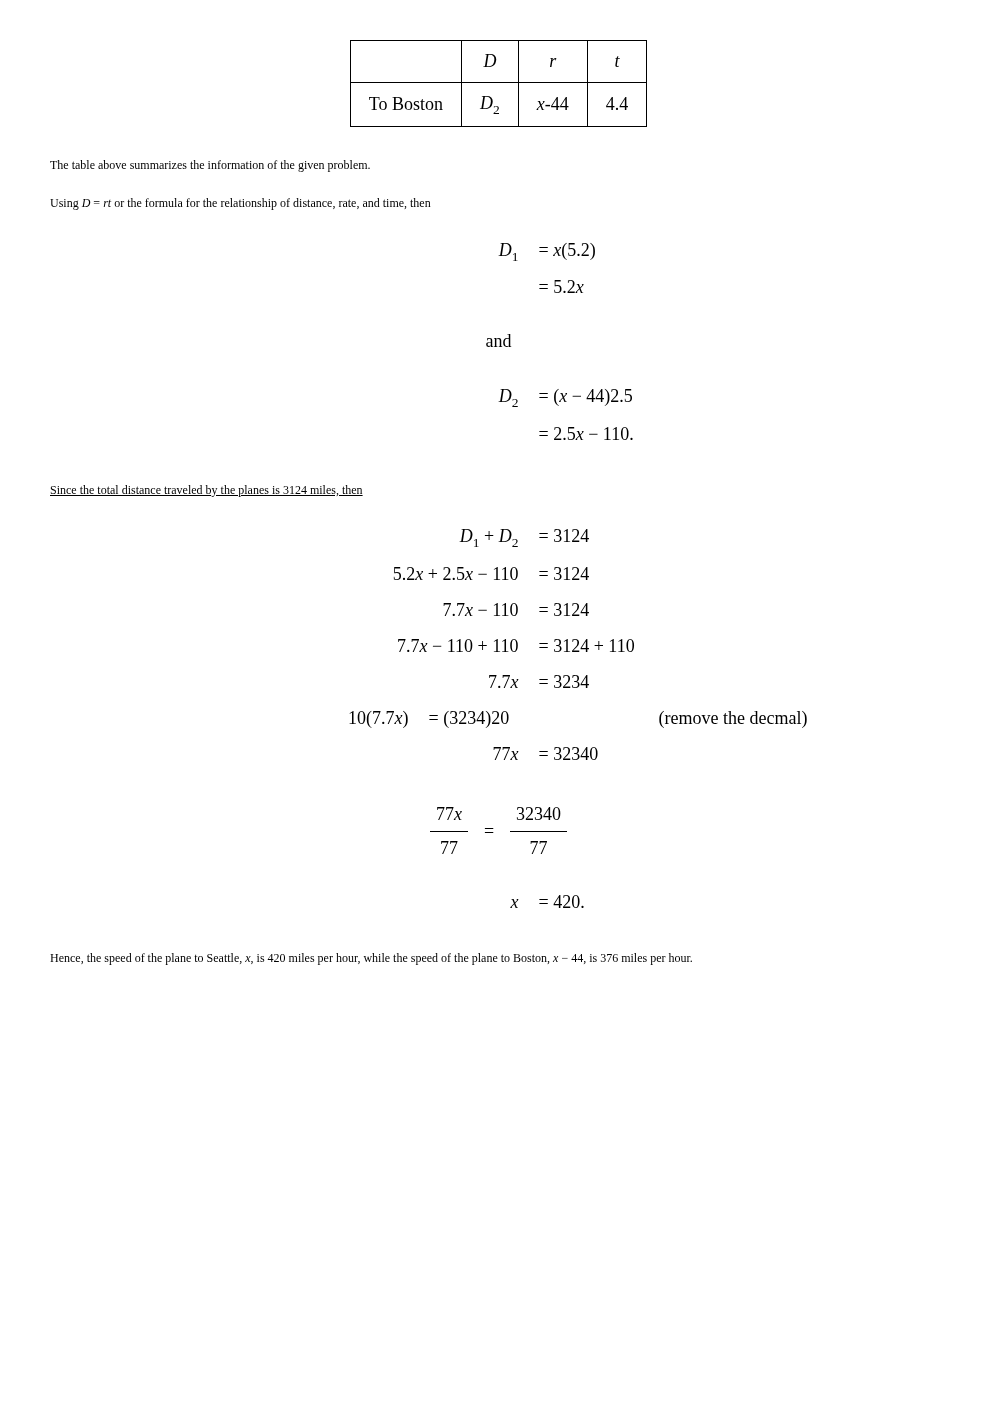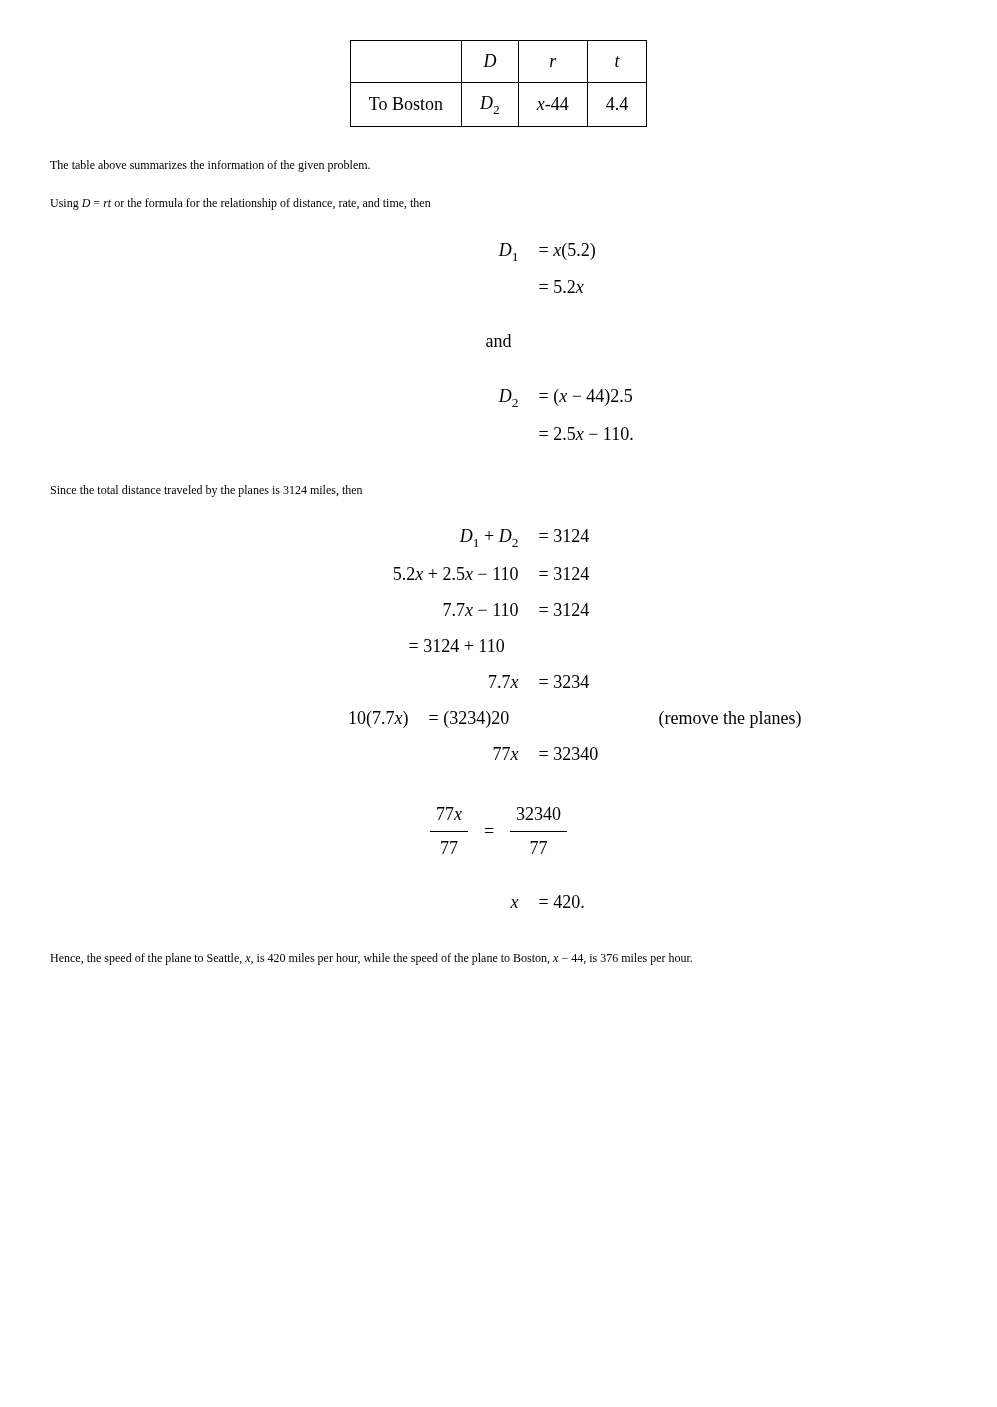--- a/index.html
+++ b/index.html
@@ -167,21 +167,21 @@
   <div class="eq-row">
     <span class="eq-label"><em>D</em><sub>2</sub></span>
     <span class="eq-rhs">= (<em>x</em> − 44)2.5</span>
   </div>
   <div class="eq-row">
     <span class="eq-label"></span>
     <span class="eq-rhs">= 2.5<em>x</em> − 110.</span>
   </div>
 </div>
 
-<div class="paragraph" style="margin-top:28px;">
+<div class="paragraph" style="margin-top:28px;text-decoration:underline;">
   <span>Since the total distance traveled by the planes is 3124 miles, then</span>
 </div>
 
 <div class="equations-block" style="margin-bottom: 2px;">
 
   <div class="eq-row">
     <span class="eq-label"><em>D</em><sub>1</sub> + <em>D</em><sub>2</sub></span>
     <span class="eq-rhs">= 3124</span>
   </div>
 
@@ -189,32 +189,33 @@
     <span class="eq-label">5.2<em>x</em> + 2.5<em>x</em> − 110</span>
     <span class="eq-rhs">= 3124</span>
   </div>
 
   <div class="eq-row">
     <span class="eq-label">7.7<em>x</em> − 110</span>
     <span class="eq-rhs">= 3124</span>
   </div>
 
   <div class="eq-row">
+    <span class="eq-label">7.7<em>x</em> − 110 + 110</span>
     <span class="eq-rhs">= 3124 + 110</span>
   </div>
 
   <div class="eq-row">
     <span class="eq-label">7.7<em>x</em></span>
     <span class="eq-rhs">= 3234</span>
   </div>
 
   <div class="eq-row">
     <span class="eq-label">10(7.7<em>x</em>)</span>
     <span class="eq-rhs">= (3234)20</span>
-    <span class="eq-note">(remove the planes)</span>
+    <span class="eq-note">(remove the decmal)</span>
   </div>
 
   <div class="eq-row">
     <span class="eq-label">77<em>x</em></span>
     <span class="eq-rhs">= 32340</span>
   </div>
 
 </div>
 
 <div class="fraction-container" style="margin-top:28px;">

